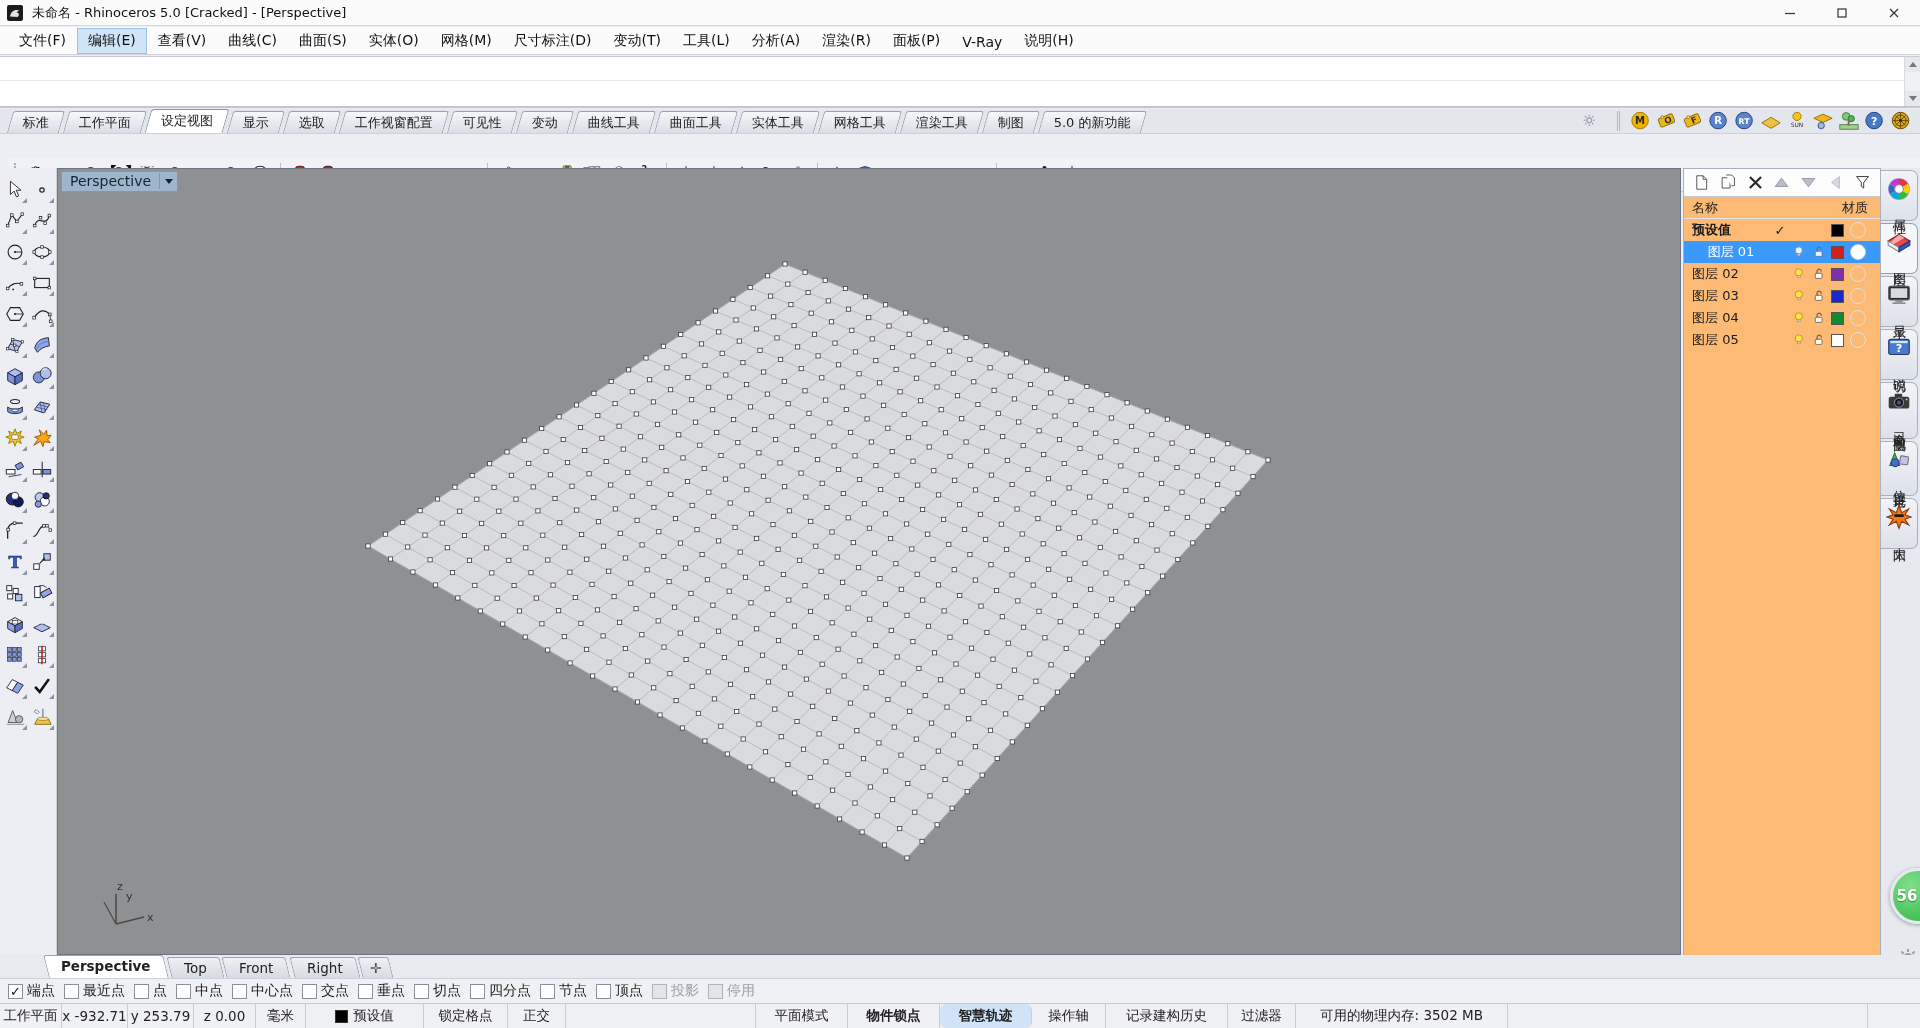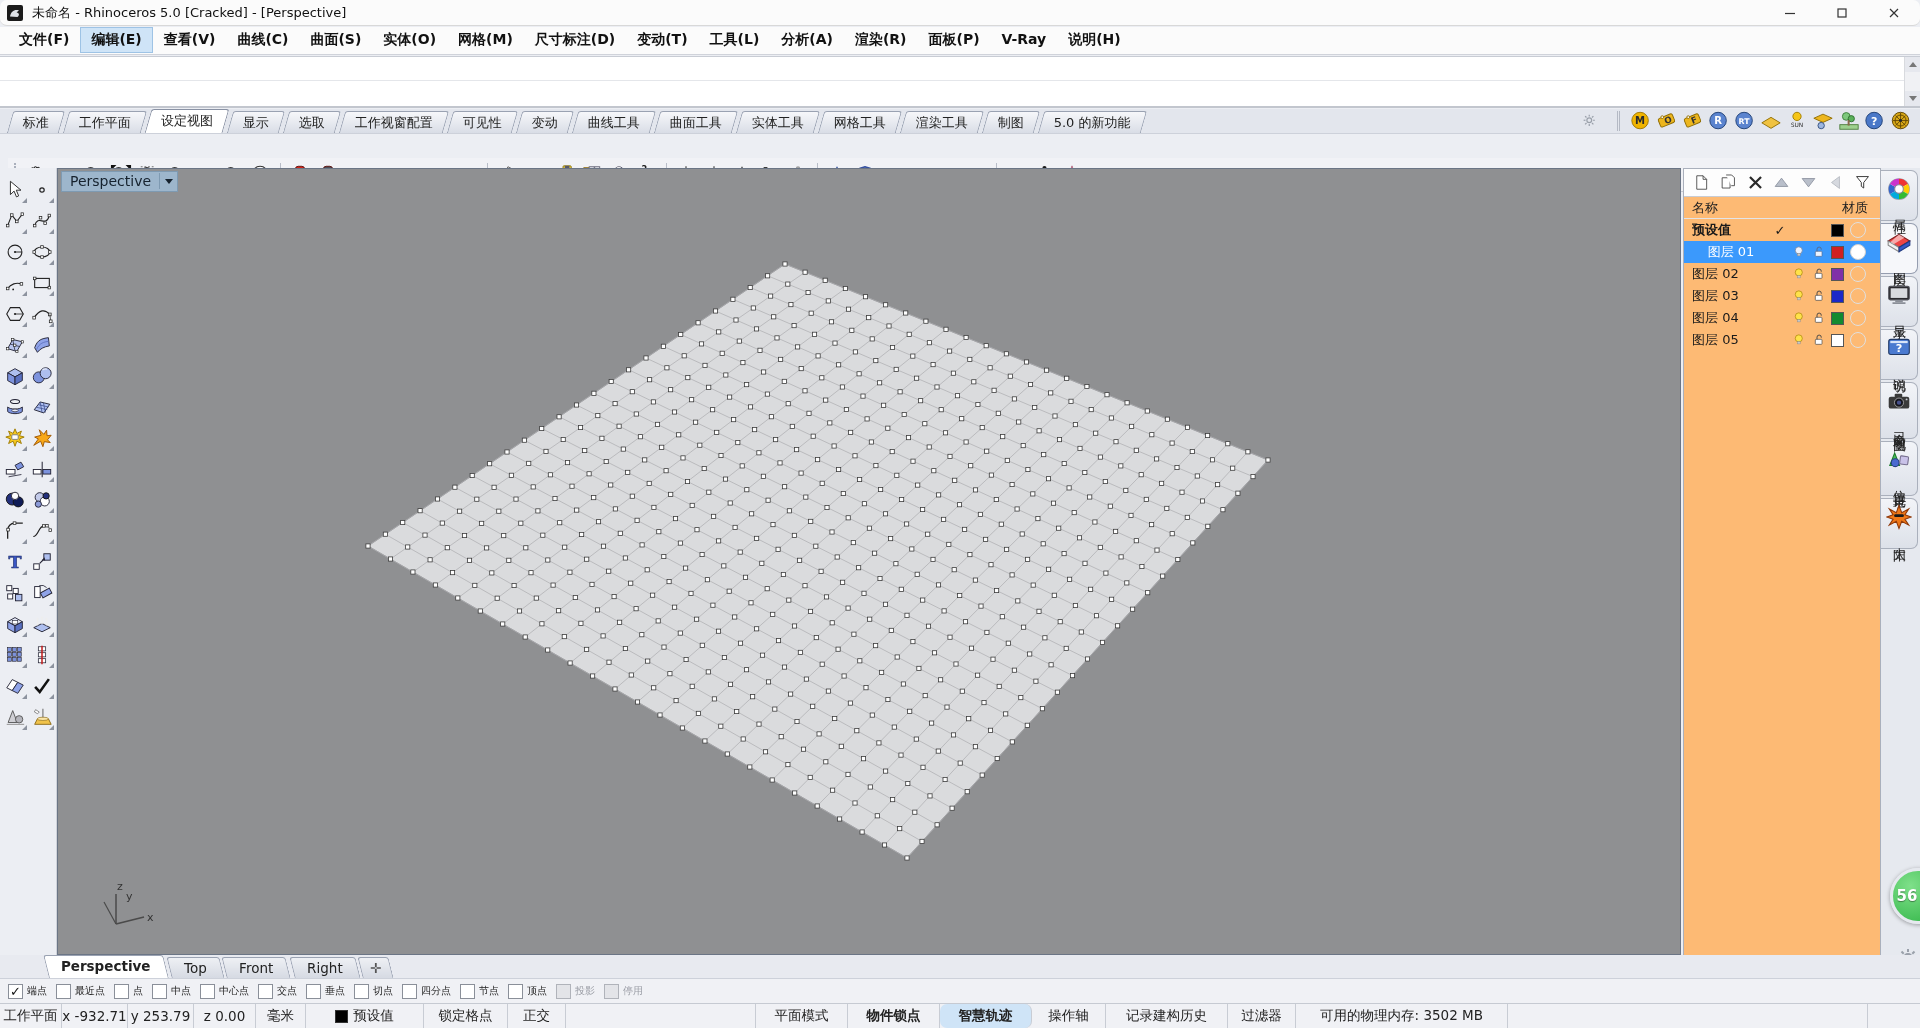--- a/index.html
+++ b/index.html
@@ -2,29 +2,29 @@
 <html><head>
 <meta charset="utf-8">
 <style>
   * { margin:0; padding:0; box-sizing:border-box; }
   html,body { width:1920px; height:1028px; overflow:hidden; }
   body { font-family:"DejaVu Sans","Liberation Sans",sans-serif; font-size:13px; color:#1a1a1a;
          background:#eceef3; position:relative; }
 
   
   #titlebar { position:absolute; left:0; top:0; width:1920px; height:26px; background:#fbfbfb;
-              border-bottom:1px solid #d8d8d8; display:flex; align-items:center;border-radius:7px; }
+              border-bottom:1px solid #d8d8d8; display:flex; align-items:center; }
   #titlebar .appicon { width:18px; height:18px; margin:0 8px 0 6px; }
   #titlebar .title { font-size:13px; color:#111; }
   #winbtns { margin-left:auto; display:flex; height:26px; }
   .winbtn { width:52px; height:26px; display:flex; align-items:center; justify-content:center; }
 
   
   #menubar { position:absolute; left:0; top:27px; width:1920px; height:28px; background:#fbfbfb;
-             border-bottom:1px solid #d0d3da; display:flex; align-items:flex-start; padding-left:8px;font-weight:bold; }
+             border-bottom:1px solid #d0d3da; display:flex; align-items:flex-end; padding-left:8px; }
   .menu-item { padding:3px 10px; font-size:14px; color:#111; border:1px solid transparent; }
   .menu-item.hl { background:#cfe4f7; border:1px solid #9ec3e5; }
 
   
   #cmdarea { position:absolute; left:0; top:56px; width:1920px; height:52px; background:#ffffff;
              border-top:1px solid #c8ccd4; border-bottom:2px solid #c2c6ce; }
   #cmdhistory { height:24px; border-bottom:1px solid #e4e6ea; padding:3px 6px; font-size:14px; }
   #cmdline { height:26px; padding:4px 6px; font-size:15px; display:flex; align-items:center; }
   #cmdcursor { display:inline-block; width:1px; height:17px; background:#000; margin-left:4px; }
   #cmdscroll { position:absolute; right:0; top:0; width:16px; height:100%; background:#f0f1f4;
@@ -119,21 +119,21 @@
   .vptab.add { padding:2px 9px 3px; }
 
   
   #osnap { position:absolute; left:0; top:979px; width:1920px; height:25px; background:#f0f1f5;
            border-bottom:1px solid #c6cad2; display:flex; align-items:center; padding-left:8px; }
   .oitem { display:flex; align-items:center; margin-right:9px; }
   .ckbox { width:15px; height:15px; background:#fff; border:1px solid #8a8f99; margin-right:4px;
            display:flex; align-items:center; justify-content:center; font-size:13px; color:#111; }
   .oitem.dis .ckbox { background:#e3e4e8; border-color:#b0b3ba; }
   .oitem.dis .olabel { color:#9a9da5; }
-  .olabel { font-size:10px; color:#222; white-space:nowrap; }
+  .olabel { font-size:14px; color:#222; white-space:nowrap; }
 
   
   #status { position:absolute; left:0; top:1004px; width:1920px; height:24px; background:#f0f1f5;
             display:flex; align-items:stretch; }
   .scell { display:flex; align-items:center; justify-content:center; font-size:13.5px; color:#222;
            border-right:1px solid #c8ccd4; padding:0 8px; white-space:nowrap; }
   .scell.bold { font-weight:bold; }
   .scell.hl { background:#cfe4f7; }
   .scell .sw { width:13px; height:13px; background:#000; margin-right:5px; border:1px solid #333; }
   .scell.spacer { border-right:1px solid #c8ccd4; }

